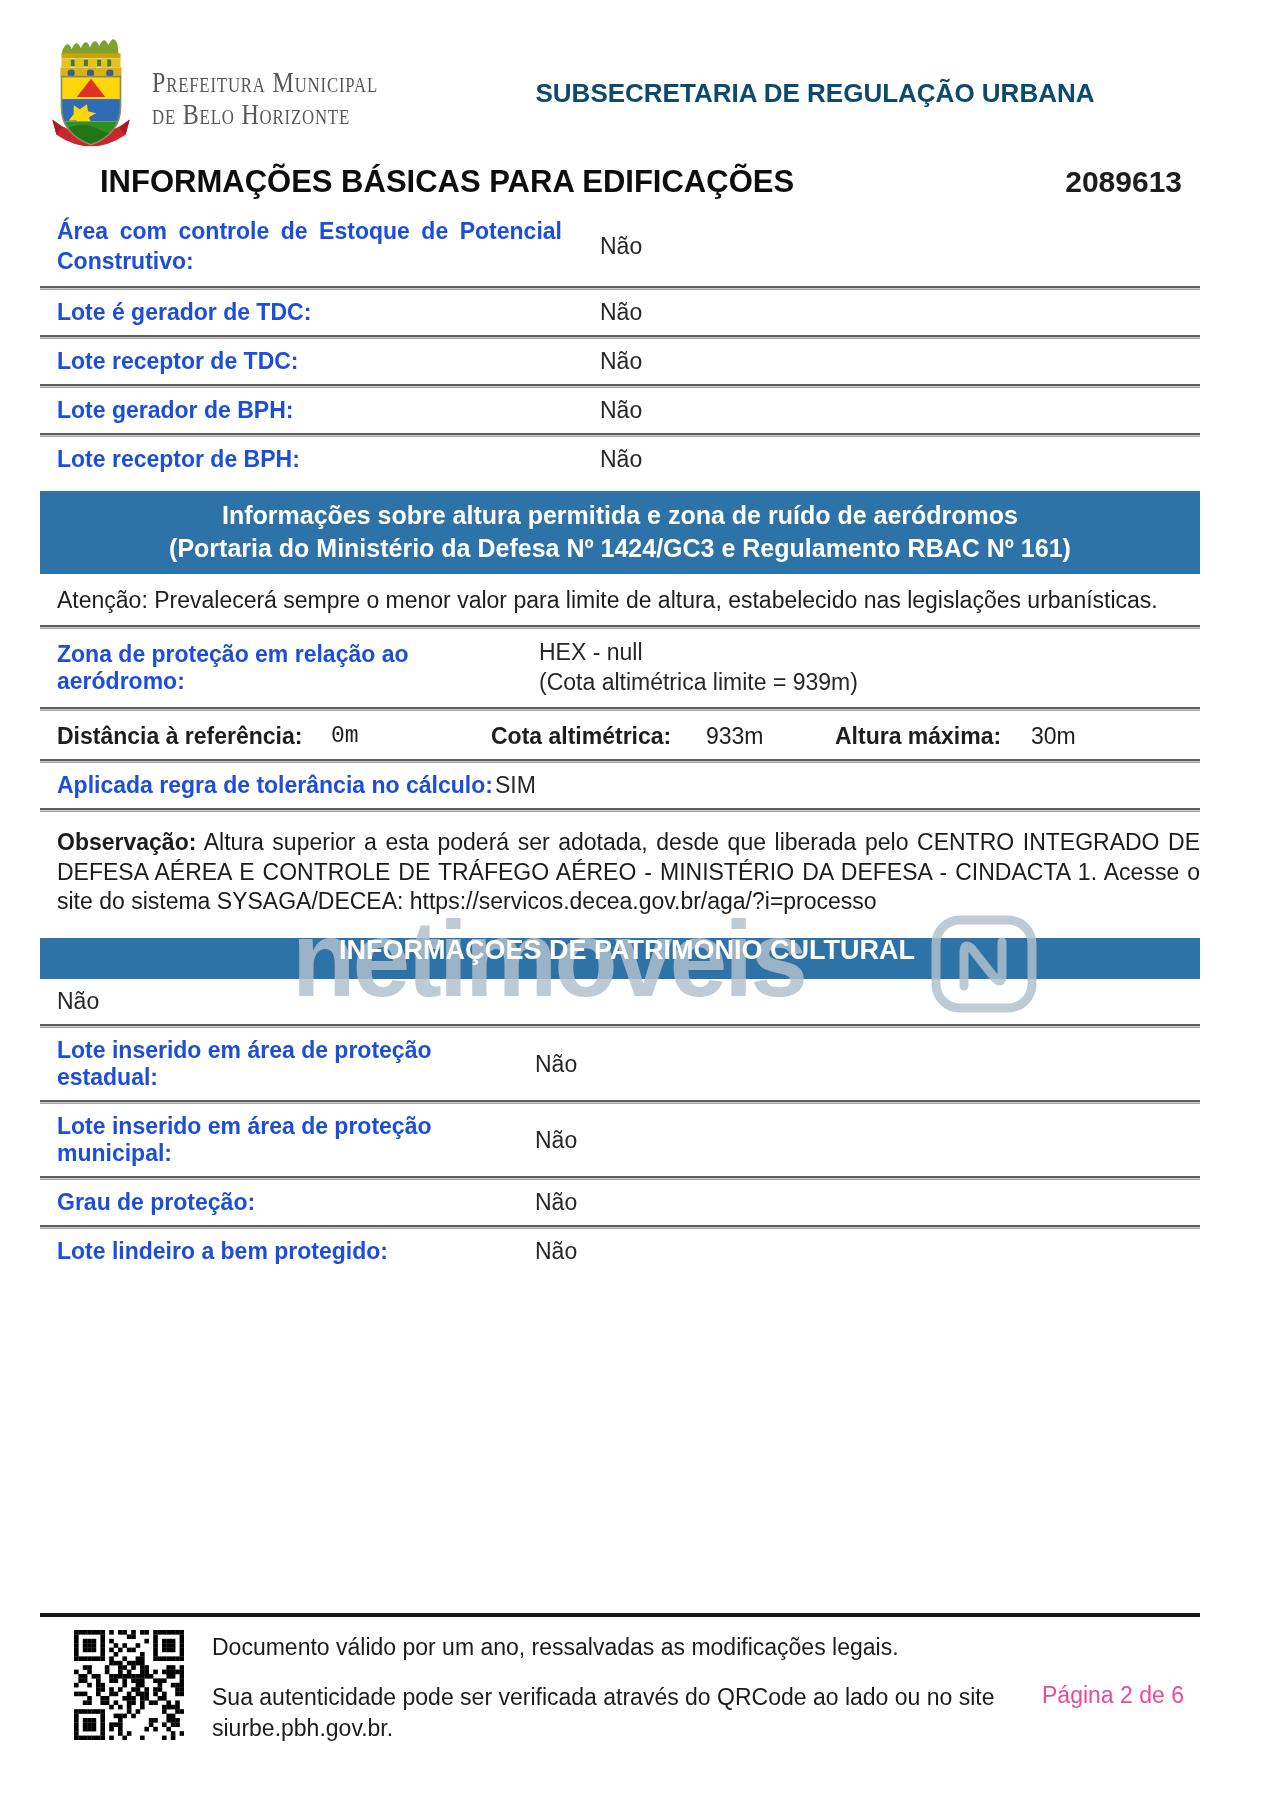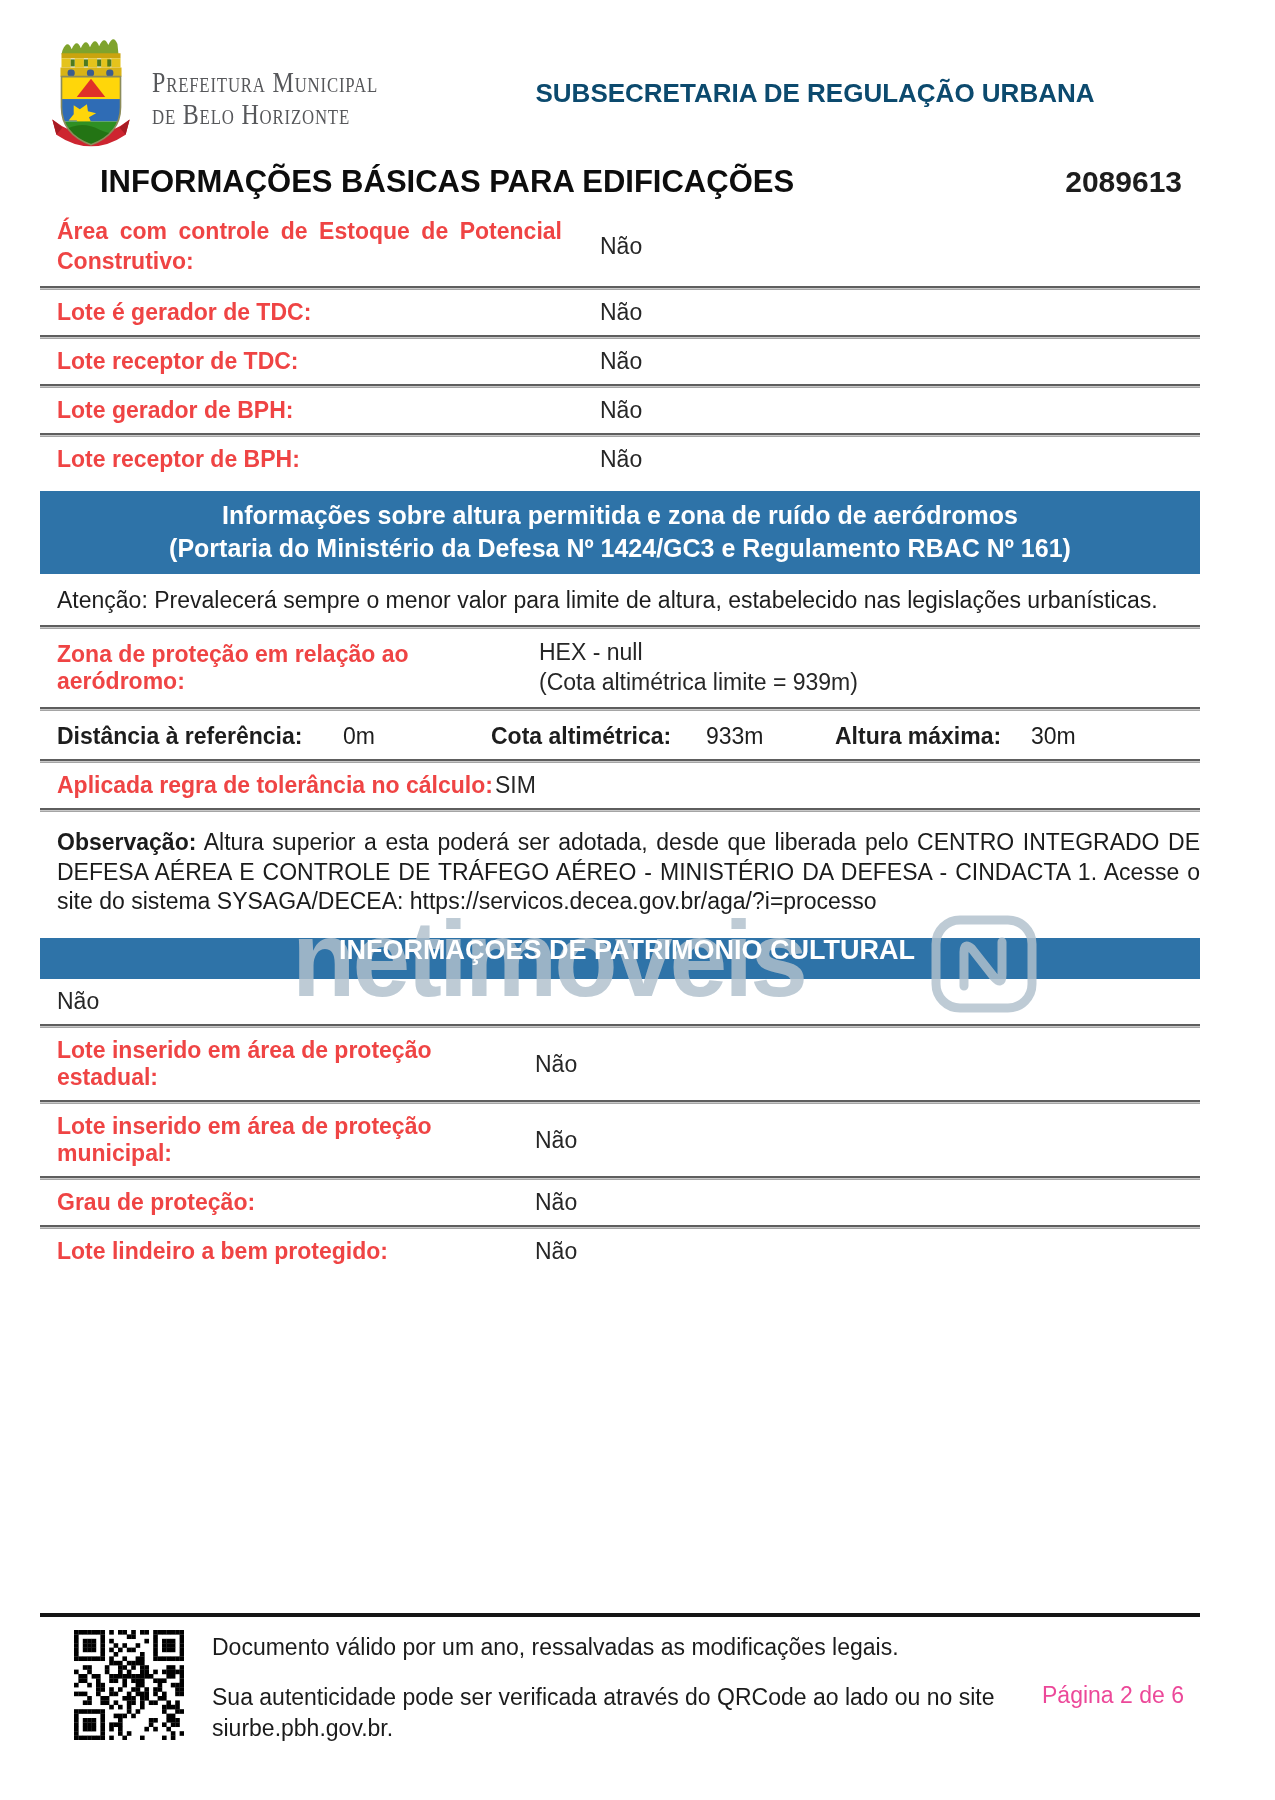--- a/index.html
+++ b/index.html
@@ -44,37 +44,37 @@
     margin-top:9px; background:#2e73a8; color:#ffffff;
     text-align:center; font-weight:bold; font-size:25px; line-height:1.33;
     padding:8px 0 9px 0;
   }
 
   
   .row {
     display:flex; align-items:center;
     padding:9px 0 9px 17px; font-size:23px; min-height:44px;
   }
-  .row .label { font-weight:bold; flex:0 0 auto; color:#ef4444; }
+  .row .label { font-weight:bold; flex:0 0 auto; color:#1d4ed8; }
   .row .value { color:#262626; }
   .sec1 .label  { width:543px; }
   .sec1 .row-tall .label { width:543px; padding-right:38px; text-align:justify; text-align-last:left; }
   .pat  .label  { width:478px; }
   .zona-row .label { width:482px; }
   .regra-row .label { width:438px; }
   .hr { height:4px; background:linear-gradient(to bottom,#5e5e5e 0 45%, #c9c9c9 45% 70%, #a5a5a5 70% 100%); }
   .two-line { line-height:1.3; }
 
   .atencao { padding:13px 0 11px 17px; font-size:23px; }
   .atencao b { font-weight:normal; }
 
   .dist-row { position:relative; height:48px; font-size:23px; }
   .dist-row span { position:absolute; top:12px; white-space:nowrap; }
   .dist-row .b { font-weight:bold; }
-  .p-l1 { left:17px; }  .p-v1 { left:303px; }
+  .p-l1 { left:17px; }  .p-v1 { left:291px;font-family:Liberation Mono, monospace; }
   .p-l2 { left:451px; } .p-v2 { left:666px; }
   .p-l3 { left:795px; } .p-v3 { left:991px; }
 
   .obs { padding:16px 0 8px 17px; font-size:23px; line-height:1.28; text-align:justify; color:#1b1b1b; }
   .obs .obs-label { font-weight:bold; }
 
   
   .pat-banner { position:relative; margin-top:14px; height:41px; background:#2e73a8; }
   .pat-banner .band-text {
     position:relative; z-index:3; height:25px;

